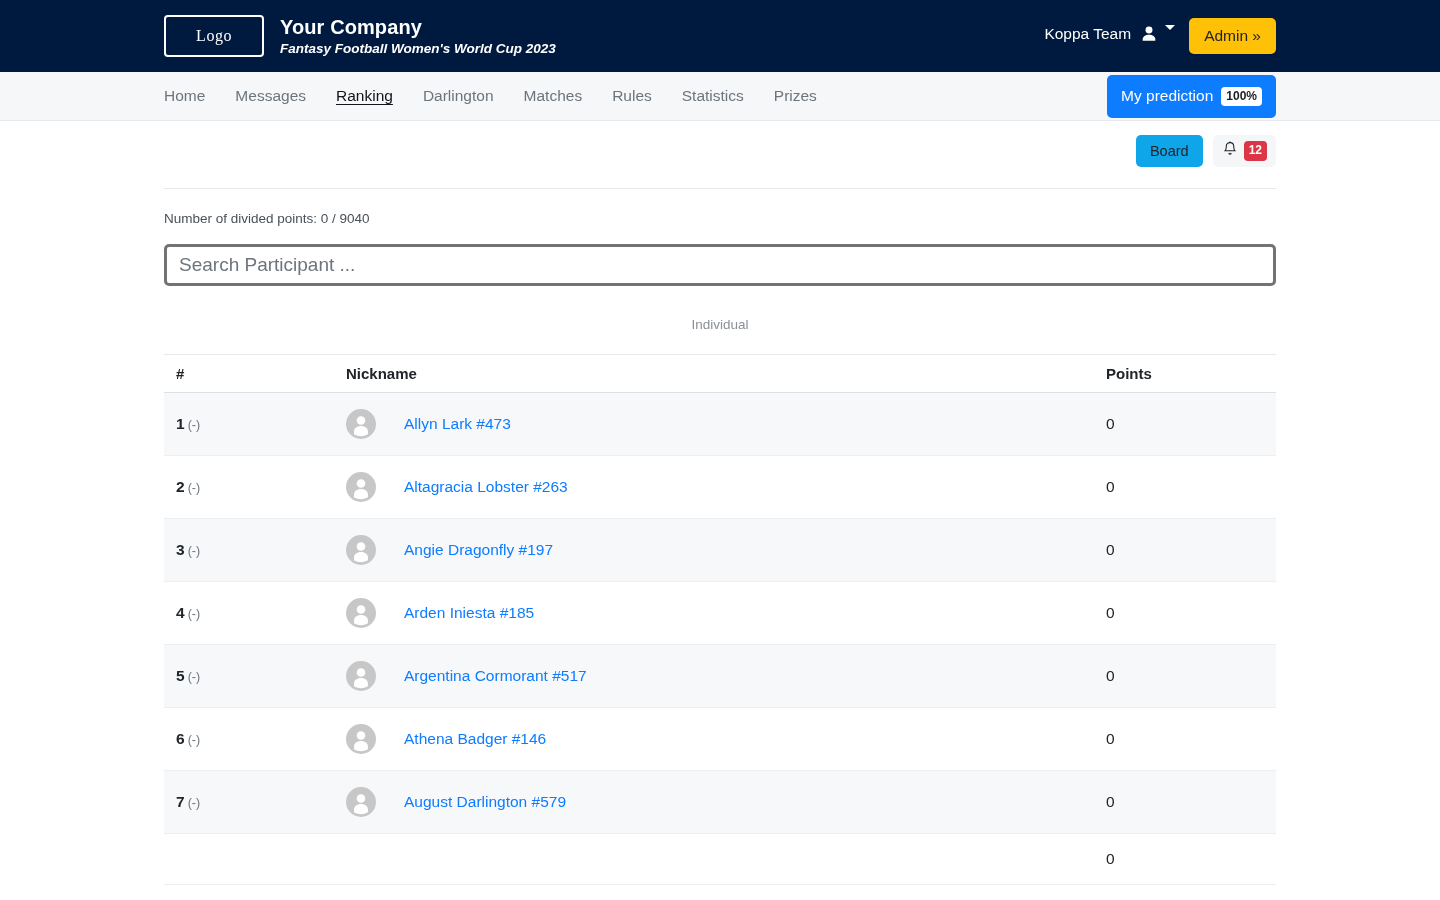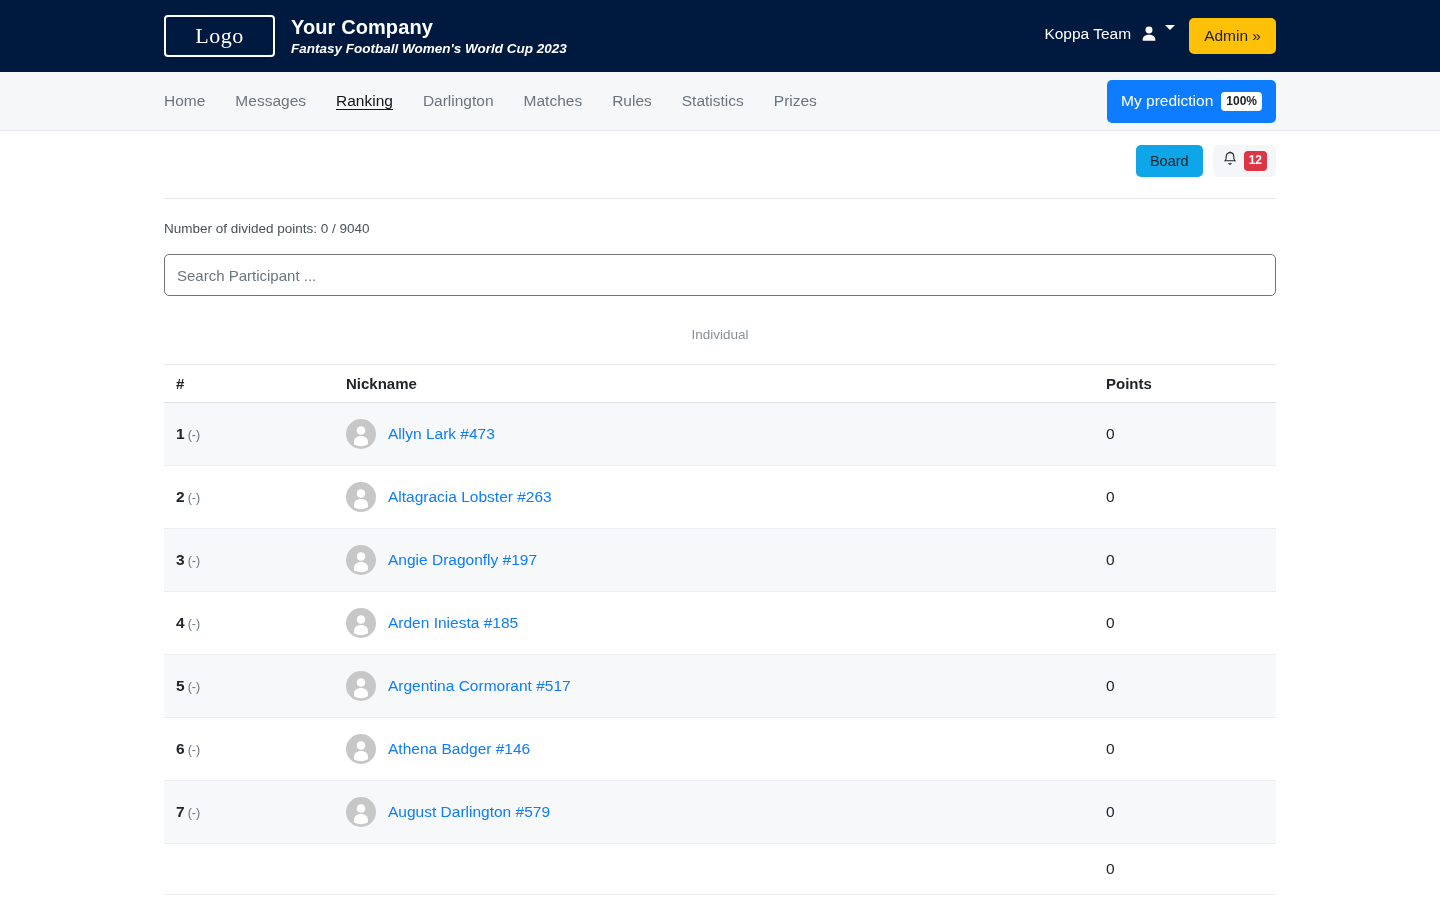--- a/index.html
+++ b/index.html
@@ -14,27 +14,27 @@
   
   .topbar {
     height: 72px;
     background: #00193f;
     display: flex;
     align-items: center;
     padding: 0 164px;
   }
   .brand { display: flex; align-items: center; gap: 16px; }
   .logo-box {
-    width: 111px; height: 42px;
+    width: 100px; height: 42px;
     border: 2px solid #ffffff;
     border-radius: 4px;
     display: flex; align-items: center; justify-content: center;
     color: #ffffff;
     font-family: "Liberation Serif", serif;
-    font-size: 22px;
+    font-size: 16px;
     letter-spacing: .5px;
   }
   .brand-text { line-height: 1.15; }
   .brand-title {
     color: #ffffff;
     font-size: 20px;
     font-weight: 700;
     letter-spacing: .1px;
   }
   .brand-sub {
@@ -67,21 +67,21 @@
     border: none;
     border-radius: 5px;
     font-size: 15.5px;
     font-family: inherit;
     padding: 9px 15px;
     cursor: pointer;
   }
 
   
   .navbar {
-    height: 59px;
+    height: 49px;
     background: #f5f7f9;
     border-bottom: 1px solid #e8eaed;
     display: flex; align-items: center;
     padding: 0 164px;
   }
   .nav-items { display: flex; align-items: center; gap: 30px; }
   .nav-link {
     font-size: 15.5px;
     color: #6c757d;
     text-decoration: none;
@@ -176,24 +176,24 @@
     font-size: 13.5px;
     color: #495057;
     margin-top: 22px;
   }
   .search-input {
     display: block;
     width: 1112px;
     height: 42px;
     margin-top: 18px;
     padding: 0 12px;
-    border: 1px solid #737373;
+    border: 3px solid #737373;
     border-radius: 5px;
     background: #ffffff;
-    font-size: 15px;
+    font-size: 19px;
     font-family: inherit;
     color: #404040;
   }
   .search-input::placeholder { color: #6c757d; }
   .section-label {
     text-align: center;
     color: #8a9099;
     font-size: 13.5px;
     margin-top: 31px;
   }
@@ -219,21 +219,21 @@
   .col-points { width: 182px; }
   .rank-table td {
     padding: 16px 12px;
     border-bottom: 1px solid #eceef1;
     font-size: 15.5px;
     vertical-align: middle;
   }
   .rank-table tbody tr.shaded td { background: #f7f8fa; }
   .rank-num { font-weight: 700; color: #212529; }
   .rank-delta { font-size: 12.5px; color: #6c757d; margin-left: 3px; }
-  .nick-cell { display: flex; align-items: center; gap: 12px; }
+  .nick-cell { display: flex; align-items: center; gap: 28px; }
   .avatar { flex: 0 0 auto; display: block; }
   .nick-link {
     color: #0d7cff;
     text-decoration: none;
     font-size: 15.5px;
     cursor: pointer;
   }
   .points-cell { color: #212529; }
 </style>
 </head>

